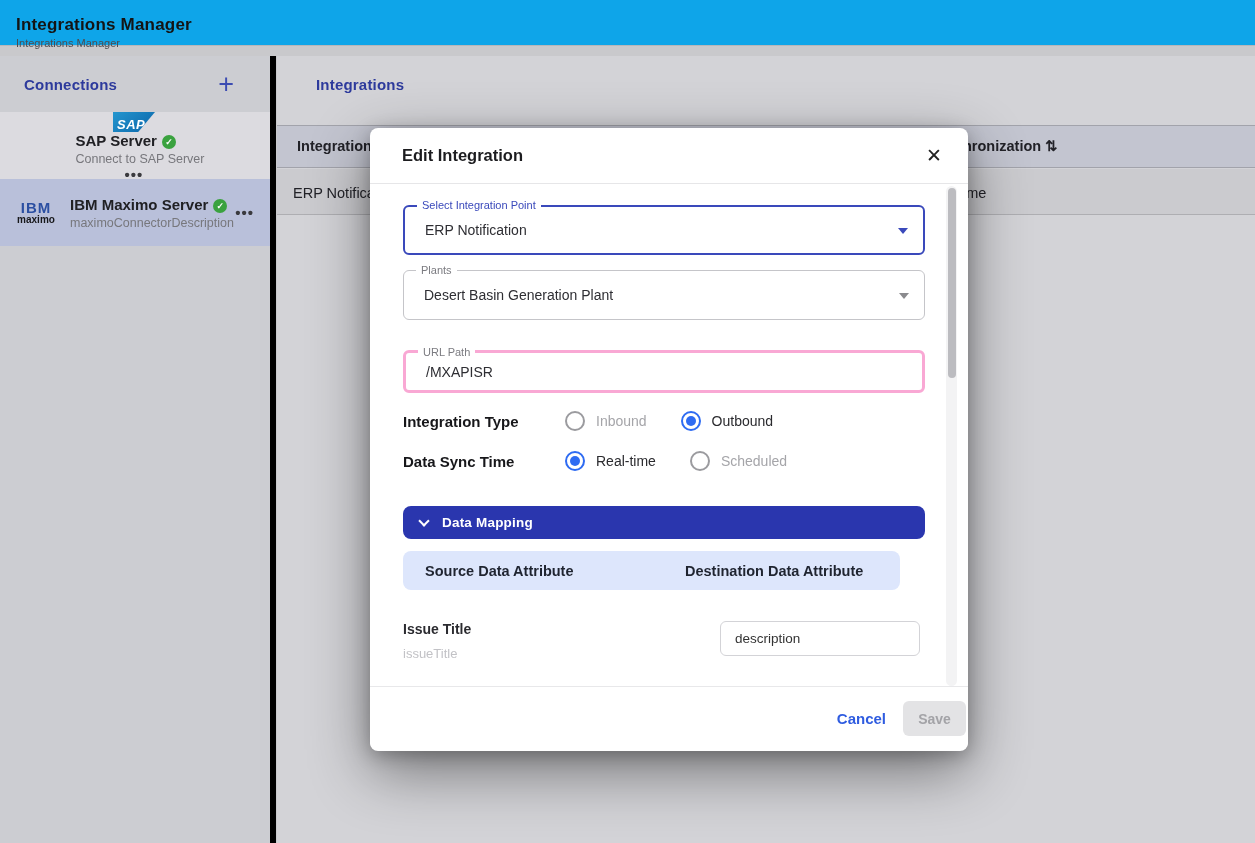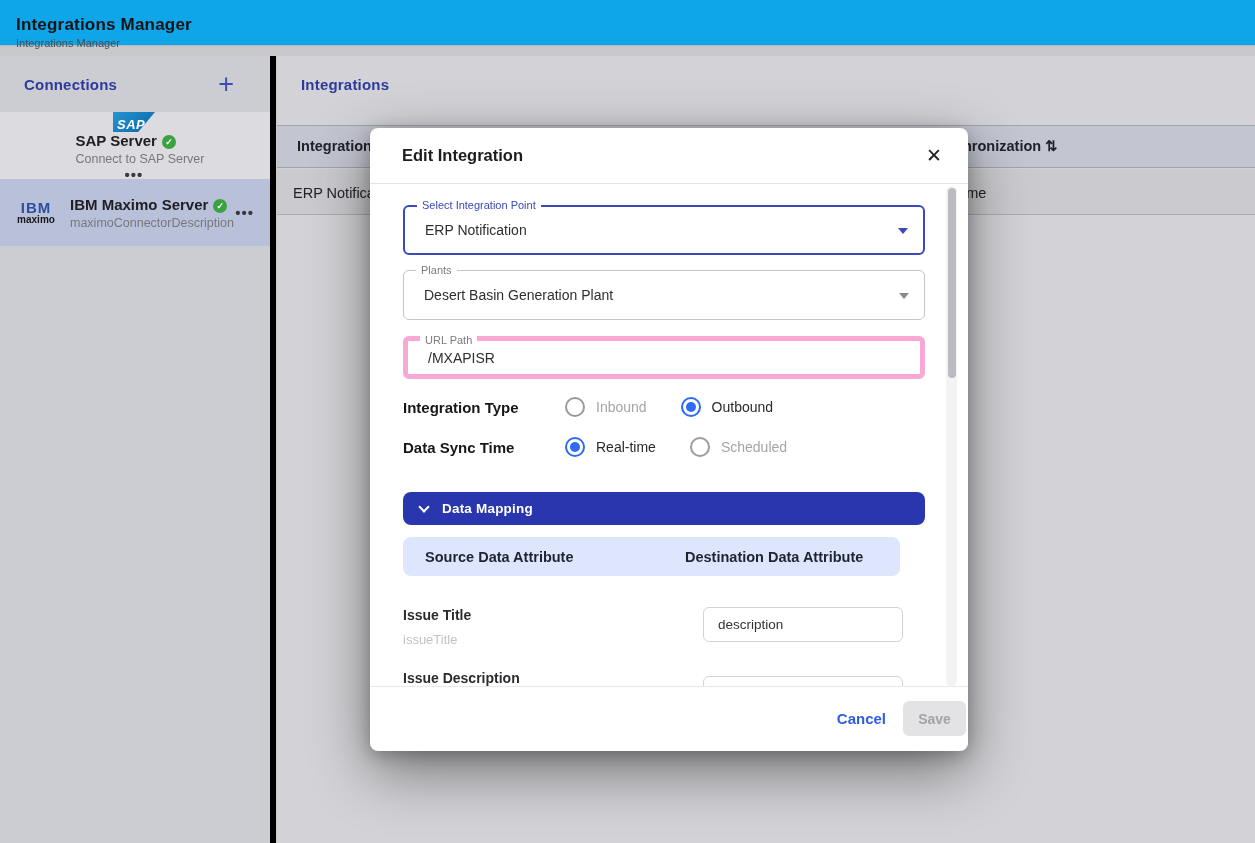--- a/index.html
+++ b/index.html
@@ -47,21 +47,21 @@
   .close-icon { font-size:19px; color:#222; cursor:pointer; line-height:1; }
 
   .modal-content { position:relative; height:502px; overflow:hidden; padding:0 44px 0 33px; }
 
   .field { position:relative; width:522px; border-radius:6px; background:#fff; }
   .field .flabel { position:absolute; top:-7px; left:12px; background:#fff; padding:0 5px; font-size:11px; color:#7b7b80; white-space:nowrap; }
   .field .fvalue { font-size:14px; color:#2e2e33; padding-left:20px; display:flex; align-items:center; height:100%; }
   .field.focus { border:2px solid #3a49bb; height:50px; margin-top:21px; }
   .field.focus .flabel { color:#3a49bb; top:-8px; }
   .field.plain { border:1px solid #c5c5c9; height:50px; margin-top:15px; }
-  .field.input { border:5px solid #f9a8d4; height:43px; margin-top:16px; }
+  .field.input { border:3px solid #f9a8d4; height:43px; margin-top:30px; }
   .caret { position:absolute; right:15px; top:50%; margin-top:-2px; width:0; height:0; border-left:5.5px solid transparent; border-right:5.5px solid transparent; border-top:6px solid #8a8a8e; }
   .caret.blue { border-top-color:#3a49bb; }
 
   .radio-row { display:flex; align-items:center; height:28px; }
   .radio-row.first { margin-top:14px; }
   .radio-row.second { margin-top:12px; }
   .radio-row-label { width:145px; font-size:15px; font-weight:700; color:#17171a; }
   .radio-opt { display:flex; align-items:center; margin-left:0; cursor:pointer; }
   .radio-opt .circ { width:20px; height:20px; border-radius:50%; border:2px solid #9b9b9f; position:relative; flex:0 0 auto; }
   .radio-opt.checked .circ { border-color:#2e6bf2; }
@@ -71,21 +71,21 @@
   .ro-gap1 { width:17px; }
 
   .dm-banner { margin-top:31px; width:522px; height:33px; background:#2a36ae; border-radius:8px; display:flex; align-items:center; padding-left:17px; cursor:pointer; }
   .chev { width:8px; height:8px; border-left:2px solid #fff; border-bottom:2px solid #fff; transform:rotate(-45deg); margin-top:-4px; }
   .dm-banner-label { color:#fff; font-size:13.5px; font-weight:700; margin-left:14px; letter-spacing:.2px; }
 
   .attr-head { margin-top:12px; width:497px; height:39px; background:#dde6fc; border-radius:8px; display:flex; align-items:center; }
   .attr-col { font-size:14.5px; font-weight:600; color:#1f2430; }
   .attr-col.c1 { margin-left:22px; width:260px; }
 
-  .map-row { display:flex; width:522px; }
+  .map-row { display:flex; width:522px;gap:17px; }
   .map-row.r1 { margin-top:31px; }
   .map-row.r2 { margin-top:23px; }
   .map-src { width:300px; }
   .map-src-label { font-size:14px; font-weight:600; color:#2b2b30; }
   .map-src-attr { font-size:13px; color:#c2c2c6; margin-top:9px; }
   .map-dest-input { width:200px; height:35px; border:1px solid #d3d3d7; border-radius:6px; font-size:13.5px; color:#333; display:flex; align-items:center; padding-left:14px; background:#fff; }
 
   .modal-scrollbar { position:absolute; top:58px; right:11px; width:11px; height:500px; background:#f3f3f4; border-radius:6px; }
   .modal-scroll-thumb { position:absolute; top:2px; left:1.5px; width:8px; height:190px; background:#bcbcc0; border-radius:4px; }
 
@@ -125,21 +125,21 @@
       </div>
       <div class="conn-texts">
         <div class="conn-name"><span>IBM Maximo Server</span><span class="verified-badge">✓</span></div>
         <div class="conn-desc">maximoConnectorDescription</div>
       </div>
       <span class="dots-btn">•••</span>
     </div>
   </div>
 
   <div class="mainpanel">
-    <div class="panel-head" style="justify-content:flex-start; padding-left:24px;">
+    <div class="panel-head" style="justify-content:flex-start; padding-left:39px;">
       <span class="panel-title">Integrations</span>
     </div>
   </div>
   <div class="bg-table-head"></div>
   <span class="bg-cell head" style="left:297px; top:138px;">Integration Po</span>
   <span class="bg-cell head" style="left:963px; top:138px;">hronization ⇅</span>
   <div class="bg-table-row"></div>
   <span class="bg-cell" style="left:293px; top:185px;">ERP Notificatio</span>
   <span class="bg-cell" style="left:963px; top:185px;">ime</span>
 

